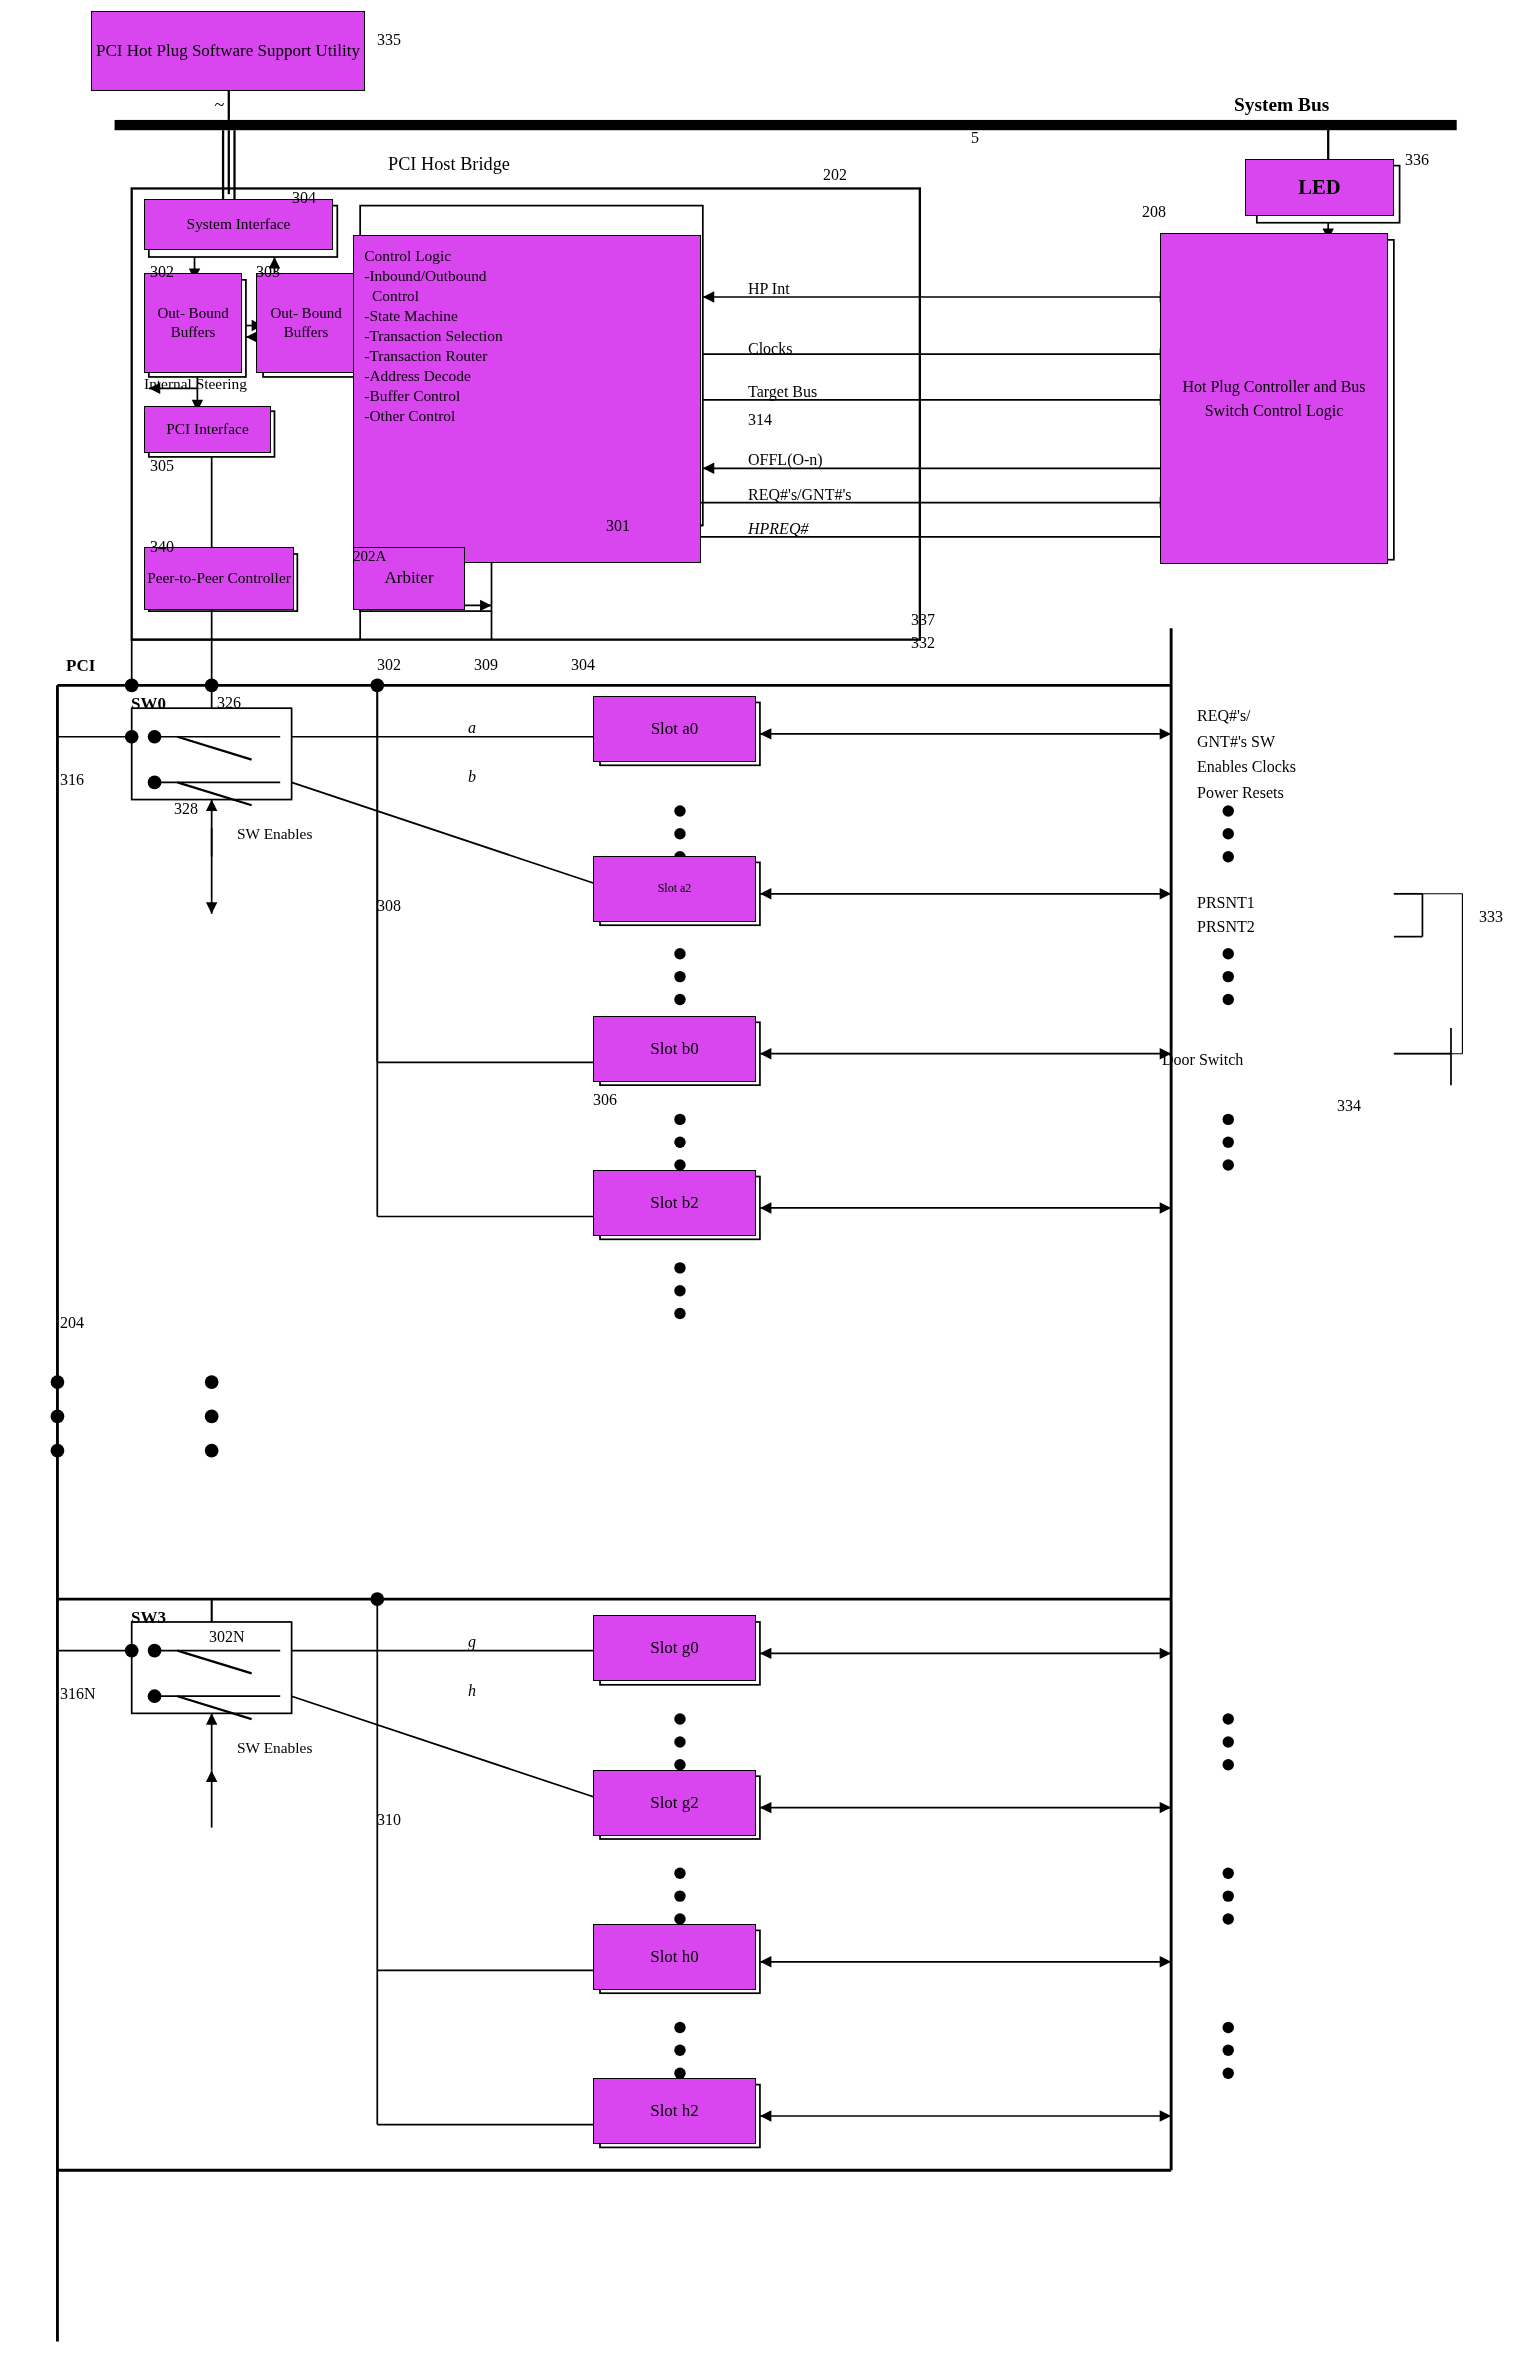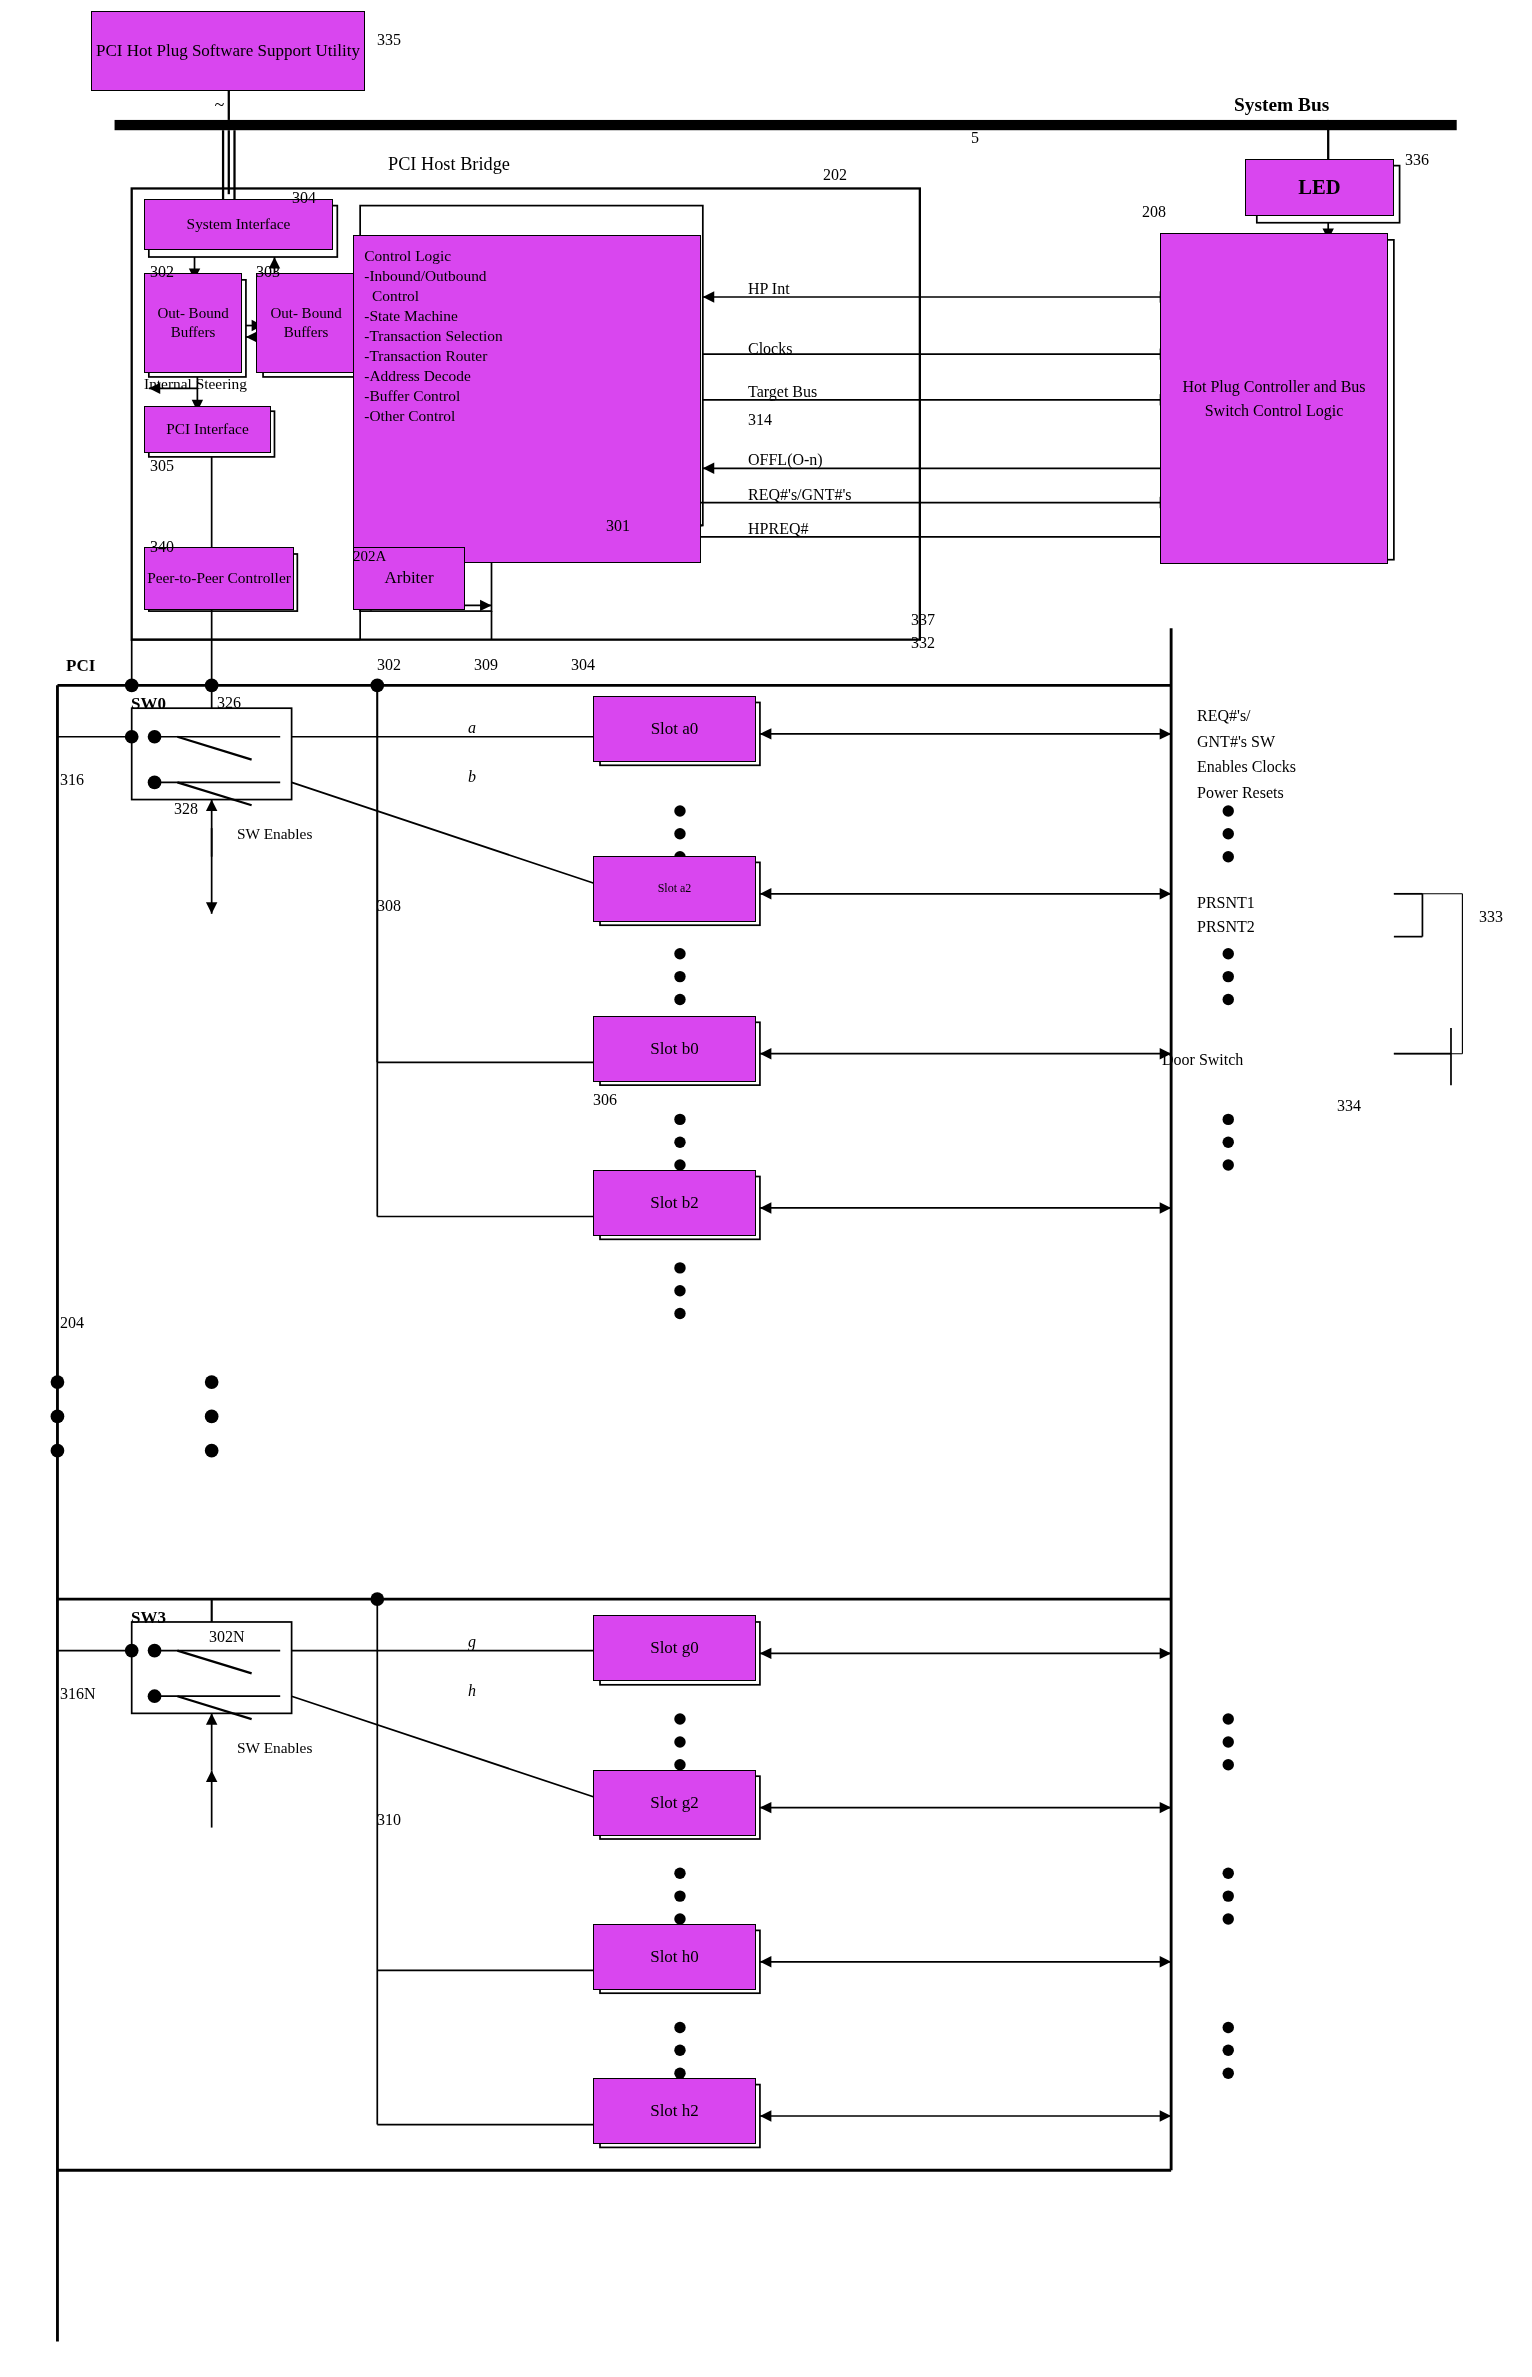--- a/index.html
+++ b/index.html
@@ -437,21 +437,21 @@
   </div>
 
   <div class="label" style="left:748px; top:451px;">
     <span>OFFL(O-n)</span>
   </div>
 
   <div class="label" style="left:748px; top:486px;">
     <span>REQ#'s/GNT#'s</span>
   </div>
 
-  <div class="label" style="left:748px; top:520px;">
+  <div class="label" style="left:748px; top:520px;font-style:italic;">
     <span>HPREQ#</span>
   </div>
 
   <div class="label" style="left:144px; top:375px; font-size:15.4px;">
     <span>Internal
 Steering</span>
   </div>
 
   <div class="box" style="left:144px; top:406px; width:127px; height:47px; font-size:15.4px;">
     <span>PCI Interface</span>

